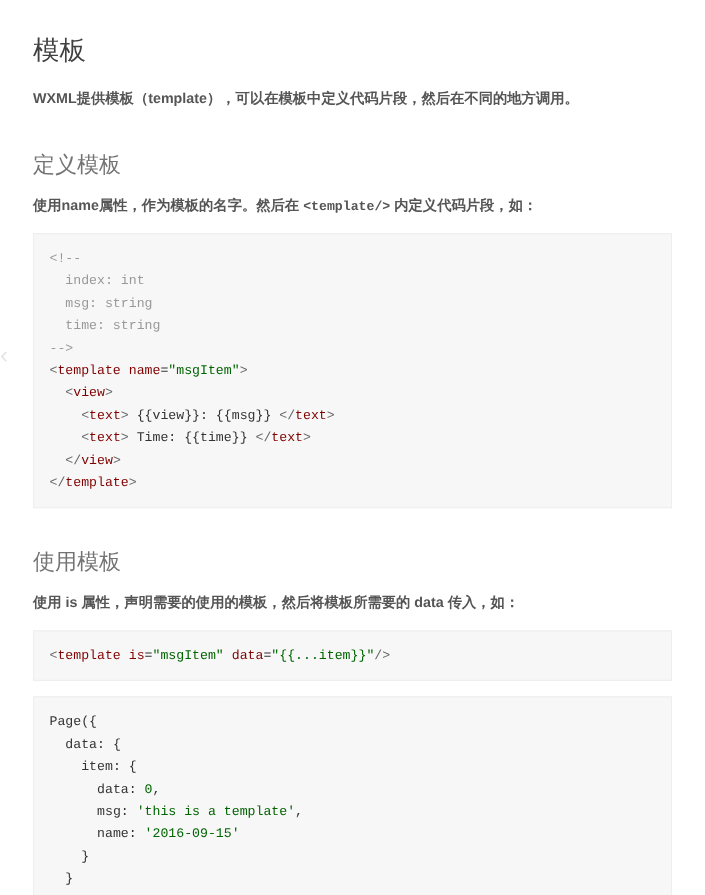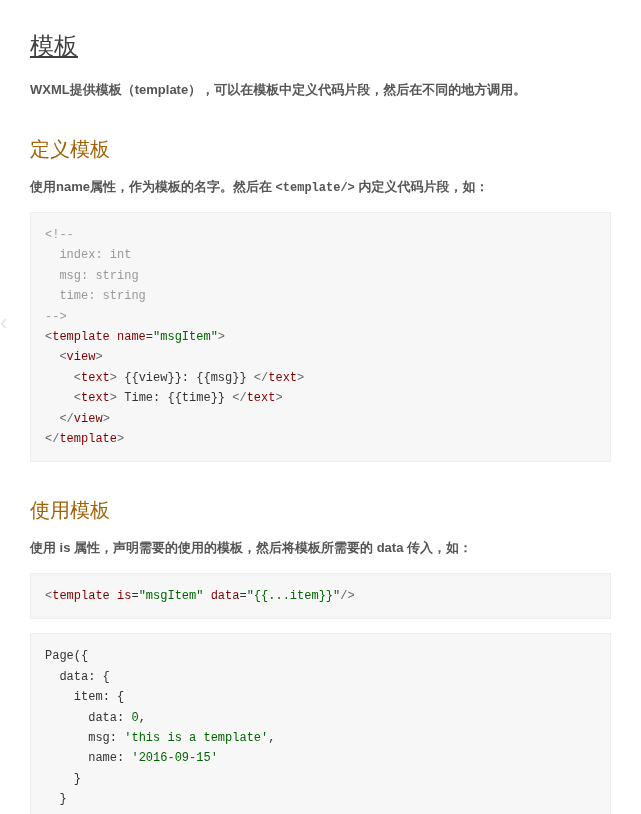--- a/index.html
+++ b/index.html
@@ -10,26 +10,25 @@
       color: #333;
       background: #fff;
       padding: 20px 30px;
       width: 641px;
     }
     h1 {
       font-size: 24px;
       font-weight: 400;
       color: #404040;
       margin: 10px 0 18px 0;
-      text-decoration: underline;
     }
     h2 {
       font-size: 20px;
       font-weight: 400;
-      color: #a16207;
+      color: #737373;
       margin: 35px 0 14px 0;
     }
     p {
       color: #555;
       font-size: 13px;
       margin: 10px 0;
       line-height: 1.6;
       font-weight: bold;
     }
     .inline-code {

